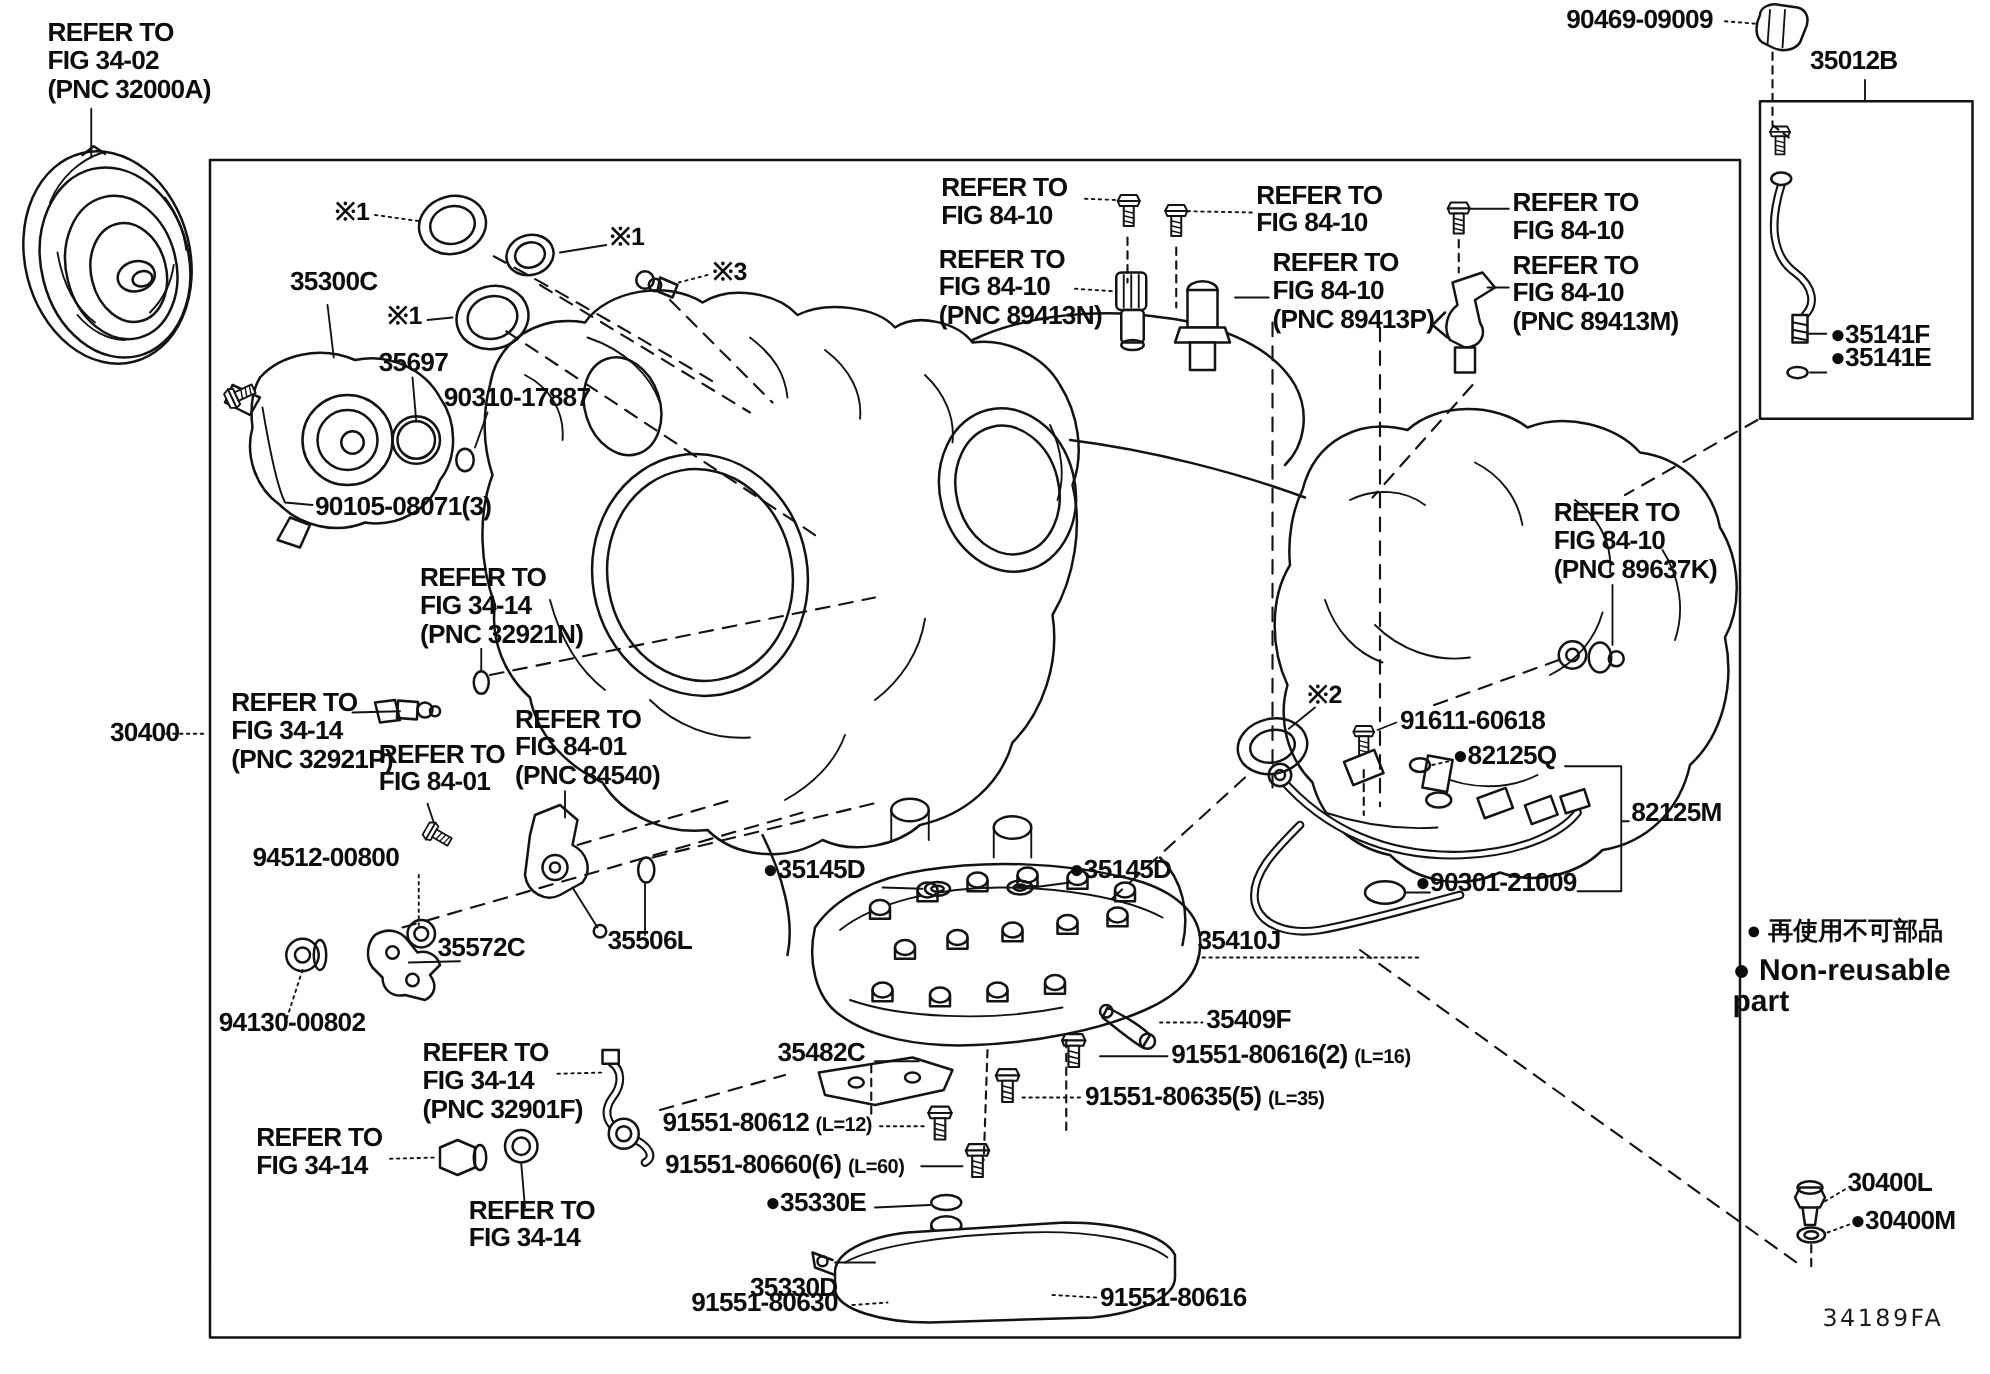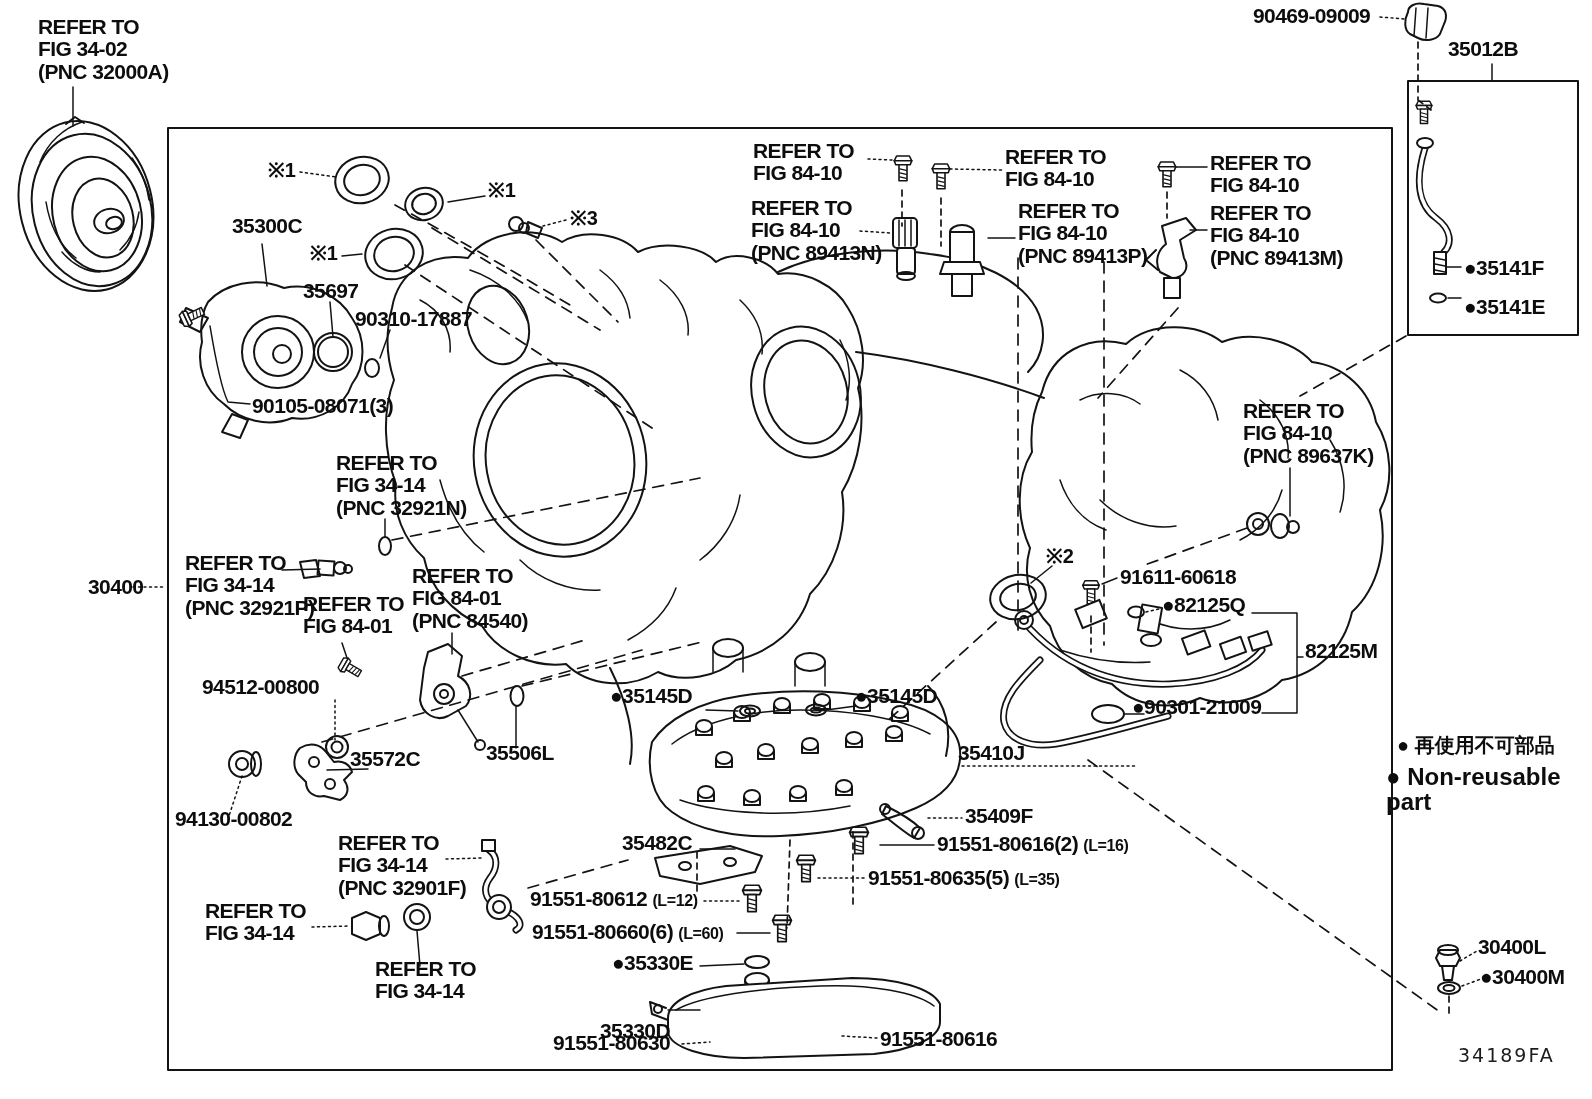--- a/index.html
+++ b/index.html
@@ -337,21 +337,21 @@
     <path class="dash2" d="M697,852 L697,893"></path>
   </g>
 </svg>
 
 <div class="lbl" style="left:38px;top:16px">REFER TO
 FIG 34-02
 (PNC 32000A)</div>
 <div class="lbl" style="left:1253px;top:5px">90469-09009</div>
 <div class="lbl" style="left:1448px;top:38px">35012B</div>
 <div class="lbl" style="left:1464px;top:257px">●35141F</div>
-<div class="lbl" style="left:1464px;top:296px">●35141E</div>
+<div class="lbl" style="left:1464px;top:276px">●35141E</div>
 
 <div class="lbl" style="left:753px;top:140px">REFER TO
 FIG 84-10</div>
 <div class="lbl" style="left:1005px;top:146px">REFER TO
 FIG 84-10</div>
 <div class="lbl" style="left:751px;top:197px">REFER TO
 FIG 84-10
 (PNC 89413N)</div>
 <div class="lbl" style="left:1018px;top:200px">REFER TO
 FIG 84-10

